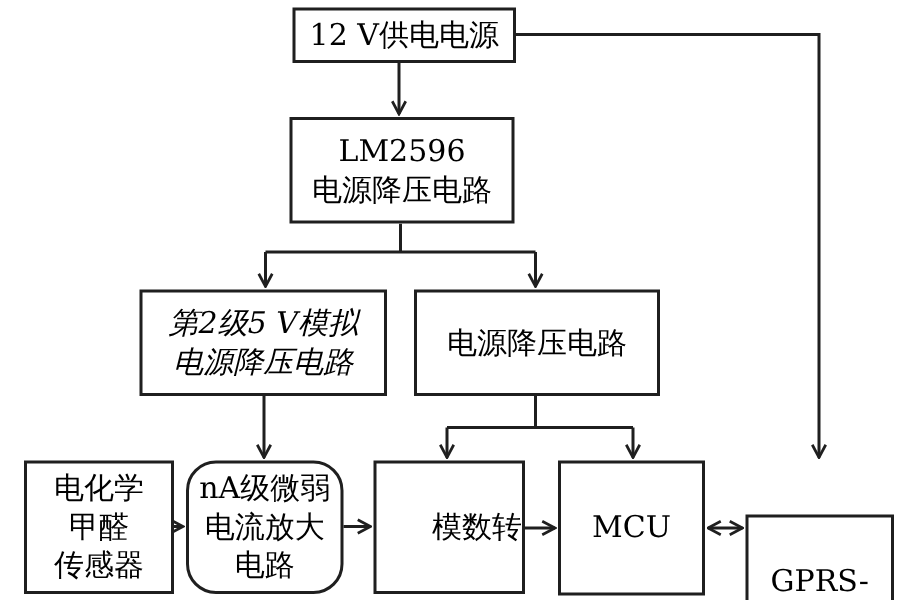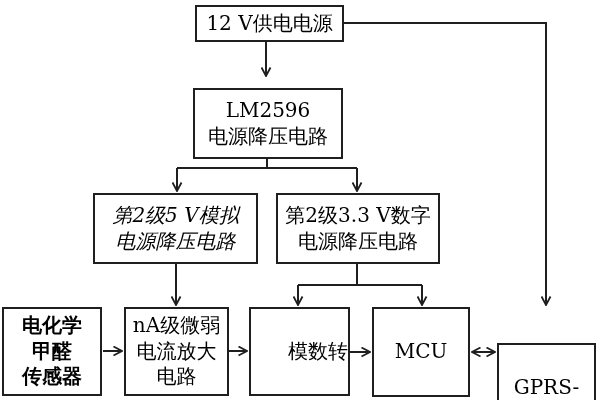--- a/index.html
+++ b/index.html
@@ -30,25 +30,25 @@
     align-items: center;
     justify-content: center;
     text-align: center;
     font-size: 20px;
     line-height: 1.28;
     white-space: nowrap;
   }
   .box span { display: block; }
 
   .box-power12v  { left: 195px; top: 5px;   width: 149px; height: 37px; }
-  .box-lm2596    { left: 193px; top: 88px;  width: 150px; height: 71px; }
+  .box-lm2596    { left: 193px; top: 78px;  width: 150px; height: 71px; }
   .box-stage5v   { left: 93px;  top: 193px; width: 165px; height: 71px; font-style: italic; }
   .box-stage3v3  { left: 276px; top: 193px; width: 164px; height: 71px; }
-  .box-sensor    { left: 2px;   top: 307px; width: 100px; height: 89px; font-weight: bold; }
-  .box-amplifier { left: 124px; top: 307px; width: 105px; height: 89px; }
+  .box-sensor    { left: 16px;   top: 307px; width: 100px; height: 89px; }
+  .box-amplifier { left: 124px; top: 307px; width: 105px; height: 89px; border-radius: 20px; }
   .box-adc       { left: 249px; top: 307px; width: 101px; height: 89px; align-items: flex-end; }
   .box-mcu       { left: 372px; top: 307px; width: 98px;  height: 90px; }
   .box-gprs      { left: 497px; top: 307px; width: 99px;  height: 90px; margin-top: 36px; }
 </style>
 </head>
 <body>
 
 <div class="diagram">
 
   <svg class="wires" viewBox="0 0 600 400" xmlns="http://www.w3.org/2000/svg">
@@ -88,21 +88,20 @@
     <span>LM2596</span>
     <span>电源降压电路</span>
   </div>
 
   <div class="box box-stage5v">
     <span>第2级5 V模拟</span>
     <span>电源降压电路</span>
   </div>
 
   <div class="box box-stage3v3">
-    <span>第2级3.3 V数字</span>
     <span>电源降压电路</span>
   </div>
 
   <div class="box box-sensor">
     <span>电化学</span>
     <span>甲醛</span>
     <span>传感器</span>
   </div>
 
   <div class="box box-amplifier">

